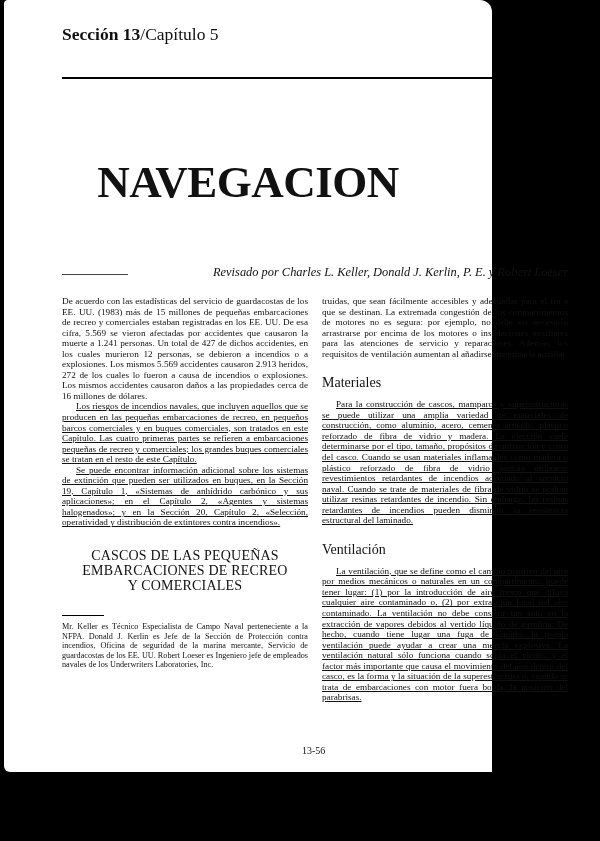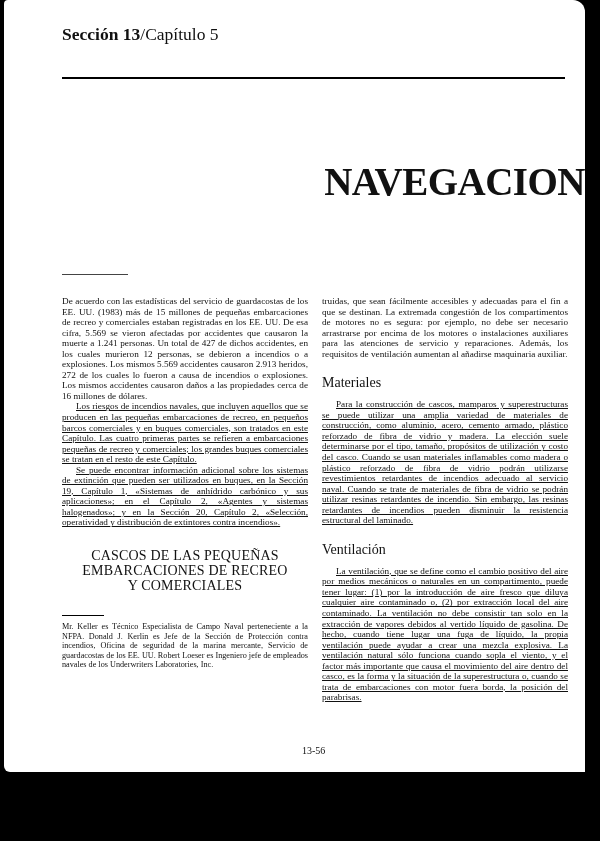--- a/index.html
+++ b/index.html
@@ -1,34 +1,34 @@
 <!DOCTYPE html>
 <html><head>
 <meta charset="utf-8">
 <style>
   html, body { margin: 0; padding: 0; }
   body {
     width: 600px; height: 841px; background: #000; position: relative; overflow: hidden;
     font-family: "Liberation Serif", "DejaVu Serif", serif; color: #111;
   }
   .page {
-    position: absolute; left: 4px; top: 0; width: 581px; height: 772px;
+    position: absolute; left: 4px; top: 0; width: 488px; height: 772px;
     background: #fff; border-radius: 4px 12px 0 6px;
   }
   .header {
     position: absolute; left: 58px; top: 24px; width: 502px;
     font-size: 17.5px; line-height: 20px;
   }
   .header b { font-weight: bold; }
   .header-rule {
     position: absolute; left: 58px; top: 77px; width: 503px; height: 2px; background: #000;
   }
   .title {
-    position: absolute; left: 0; width: 100%; top: 160px; text-align: right;
-    font-size: 39px; font-weight: bold; letter-spacing: -0.5px; line-height: 44px;
+    position: absolute; left: 0; width: 100%; top: 160px; text-align: center;
+    font-size: 45px; font-weight: bold; letter-spacing: -0.5px; line-height: 44px;
   }
   .byline-rule {
     position: absolute; left: 58px; top: 274px; width: 66px; height: 1px; background: #444;
   }
   .byline {
     position: absolute; left: 140px; top: 264px; width: 424px; text-align: right;
     font-style: italic; font-size: 12.4px; line-height: 16px; white-space: nowrap;
   }
   .col {
     position: absolute; top: 296px; width: 246px;
@@ -57,20 +57,21 @@
 <div class="page">
 
   <div class="header">
     <b>Sección 13</b><span>/</span><span>Capítulo 5</span>
   </div>
   <div class="header-rule"></div>
 
   <div class="title">NAVEGACION</div>
 
   <div class="byline-rule"></div>
+  <div class="byline">Revisado por Charles L. Keller, Donald J. Kerlin, P. E. y Robert Loeser</div>
 
   <div class="col col-left">
     <p>De acuerdo con las estadísticas del servicio de guardacos­tas de los EE. UU. (1983) más de 15 millones de pequeñas embarcaciones de recreo y comerciales estaban registradas en los EE. UU. De esa cifra, 5.569 se vieron afectadas por accidentes que causaron la muerte a 1.241 personas. Un total de 427 de dichos accidentes, en los cuales murieron 12 personas, se debieron a incendios o a explosiones. Los mismos 5.569 accidentes causaron 2.913 heridos, 272 de los cuales lo fueron a causa de incendios o explosiones. Los mismos accidentes causaron daños a las propiedades cerca de 16 millones de dólares.</p>
     <p class="ind">Los riesgos de incendios navales, que incluyen aquellos que se producen en las pequeñas embarcaciones de recreo, en pequeños barcos comerciales y en buques comerciales, son tratados en este Capítulo. Las cuatro primeras partes se refieren a embarcaciones pequeñas de recreo y comer­ciales; los grandes buques comerciales se tratan en el resto de este Capítulo.</p>
     <p class="ind">Se puede encontrar información adicional sobre los sis­temas de extinción que pueden ser utilizados en buques, en la Sección 19, Capítulo 1, «Sistemas de anhídrido car­bónico y sus aplicaciones»; en el Capítulo 2, «Agentes y sistemas halogenados»; y en la Sección 20, Capítulo 2, «Se­lección, operatividad y distribución de extintores contra incendios».</p>
 
     <div class="sec-head">
       <div>CASCOS DE LAS PEQUEÑAS</div>
       <div>EMBARCACIONES DE RECREO</div>
       <div>Y COMERCIALES</div>

